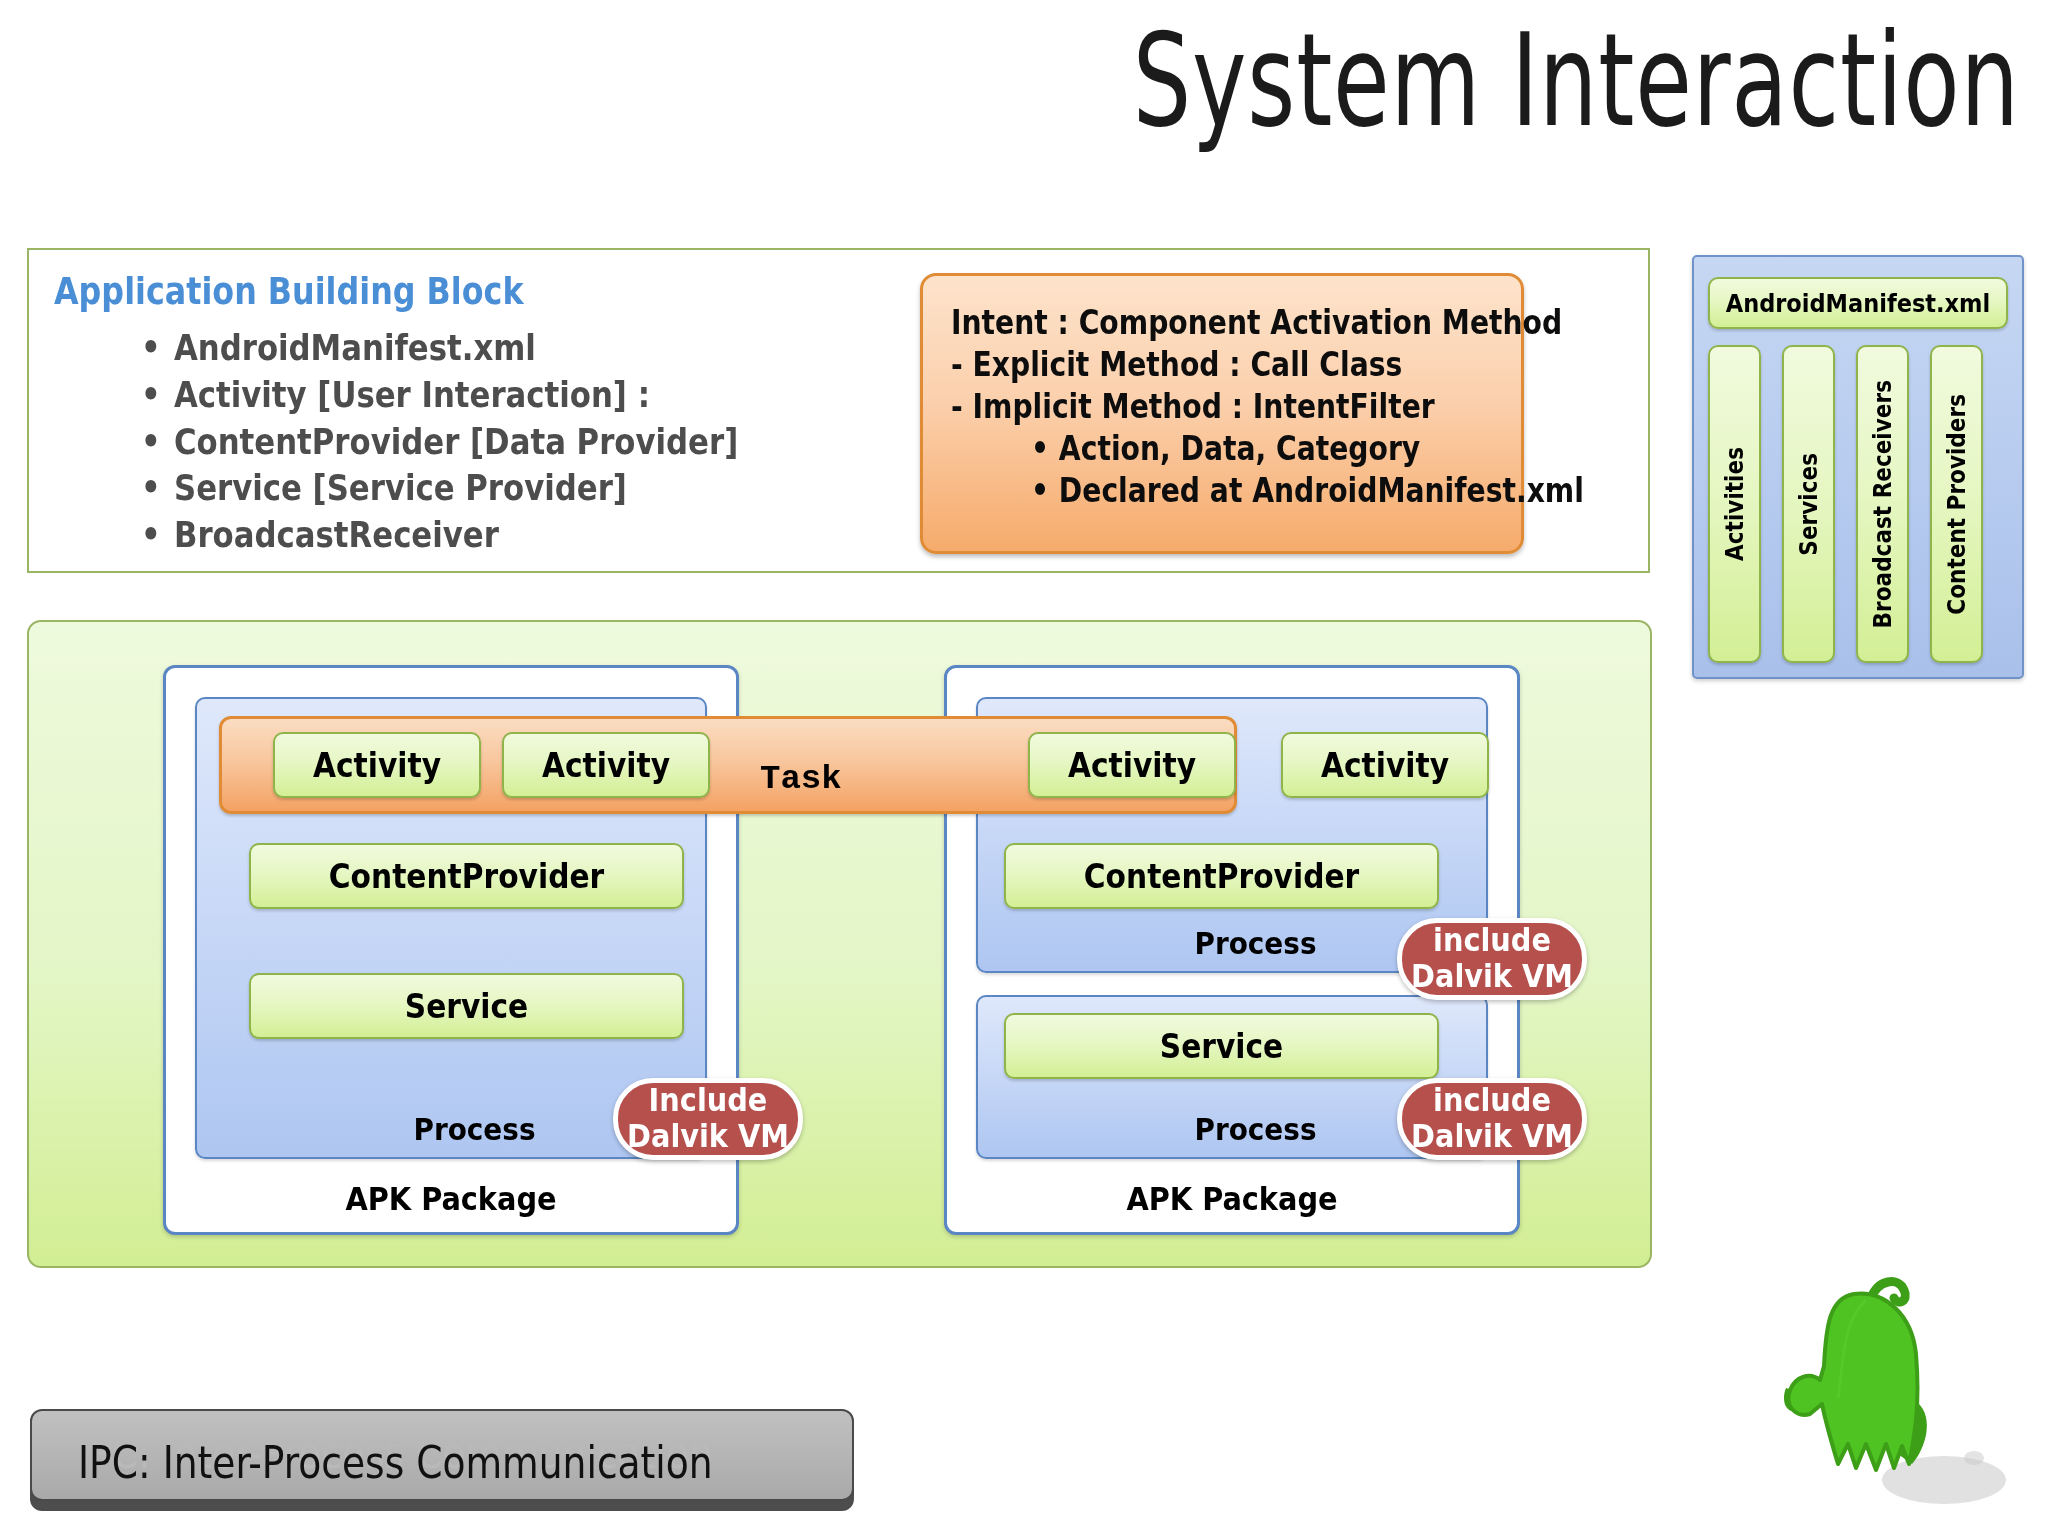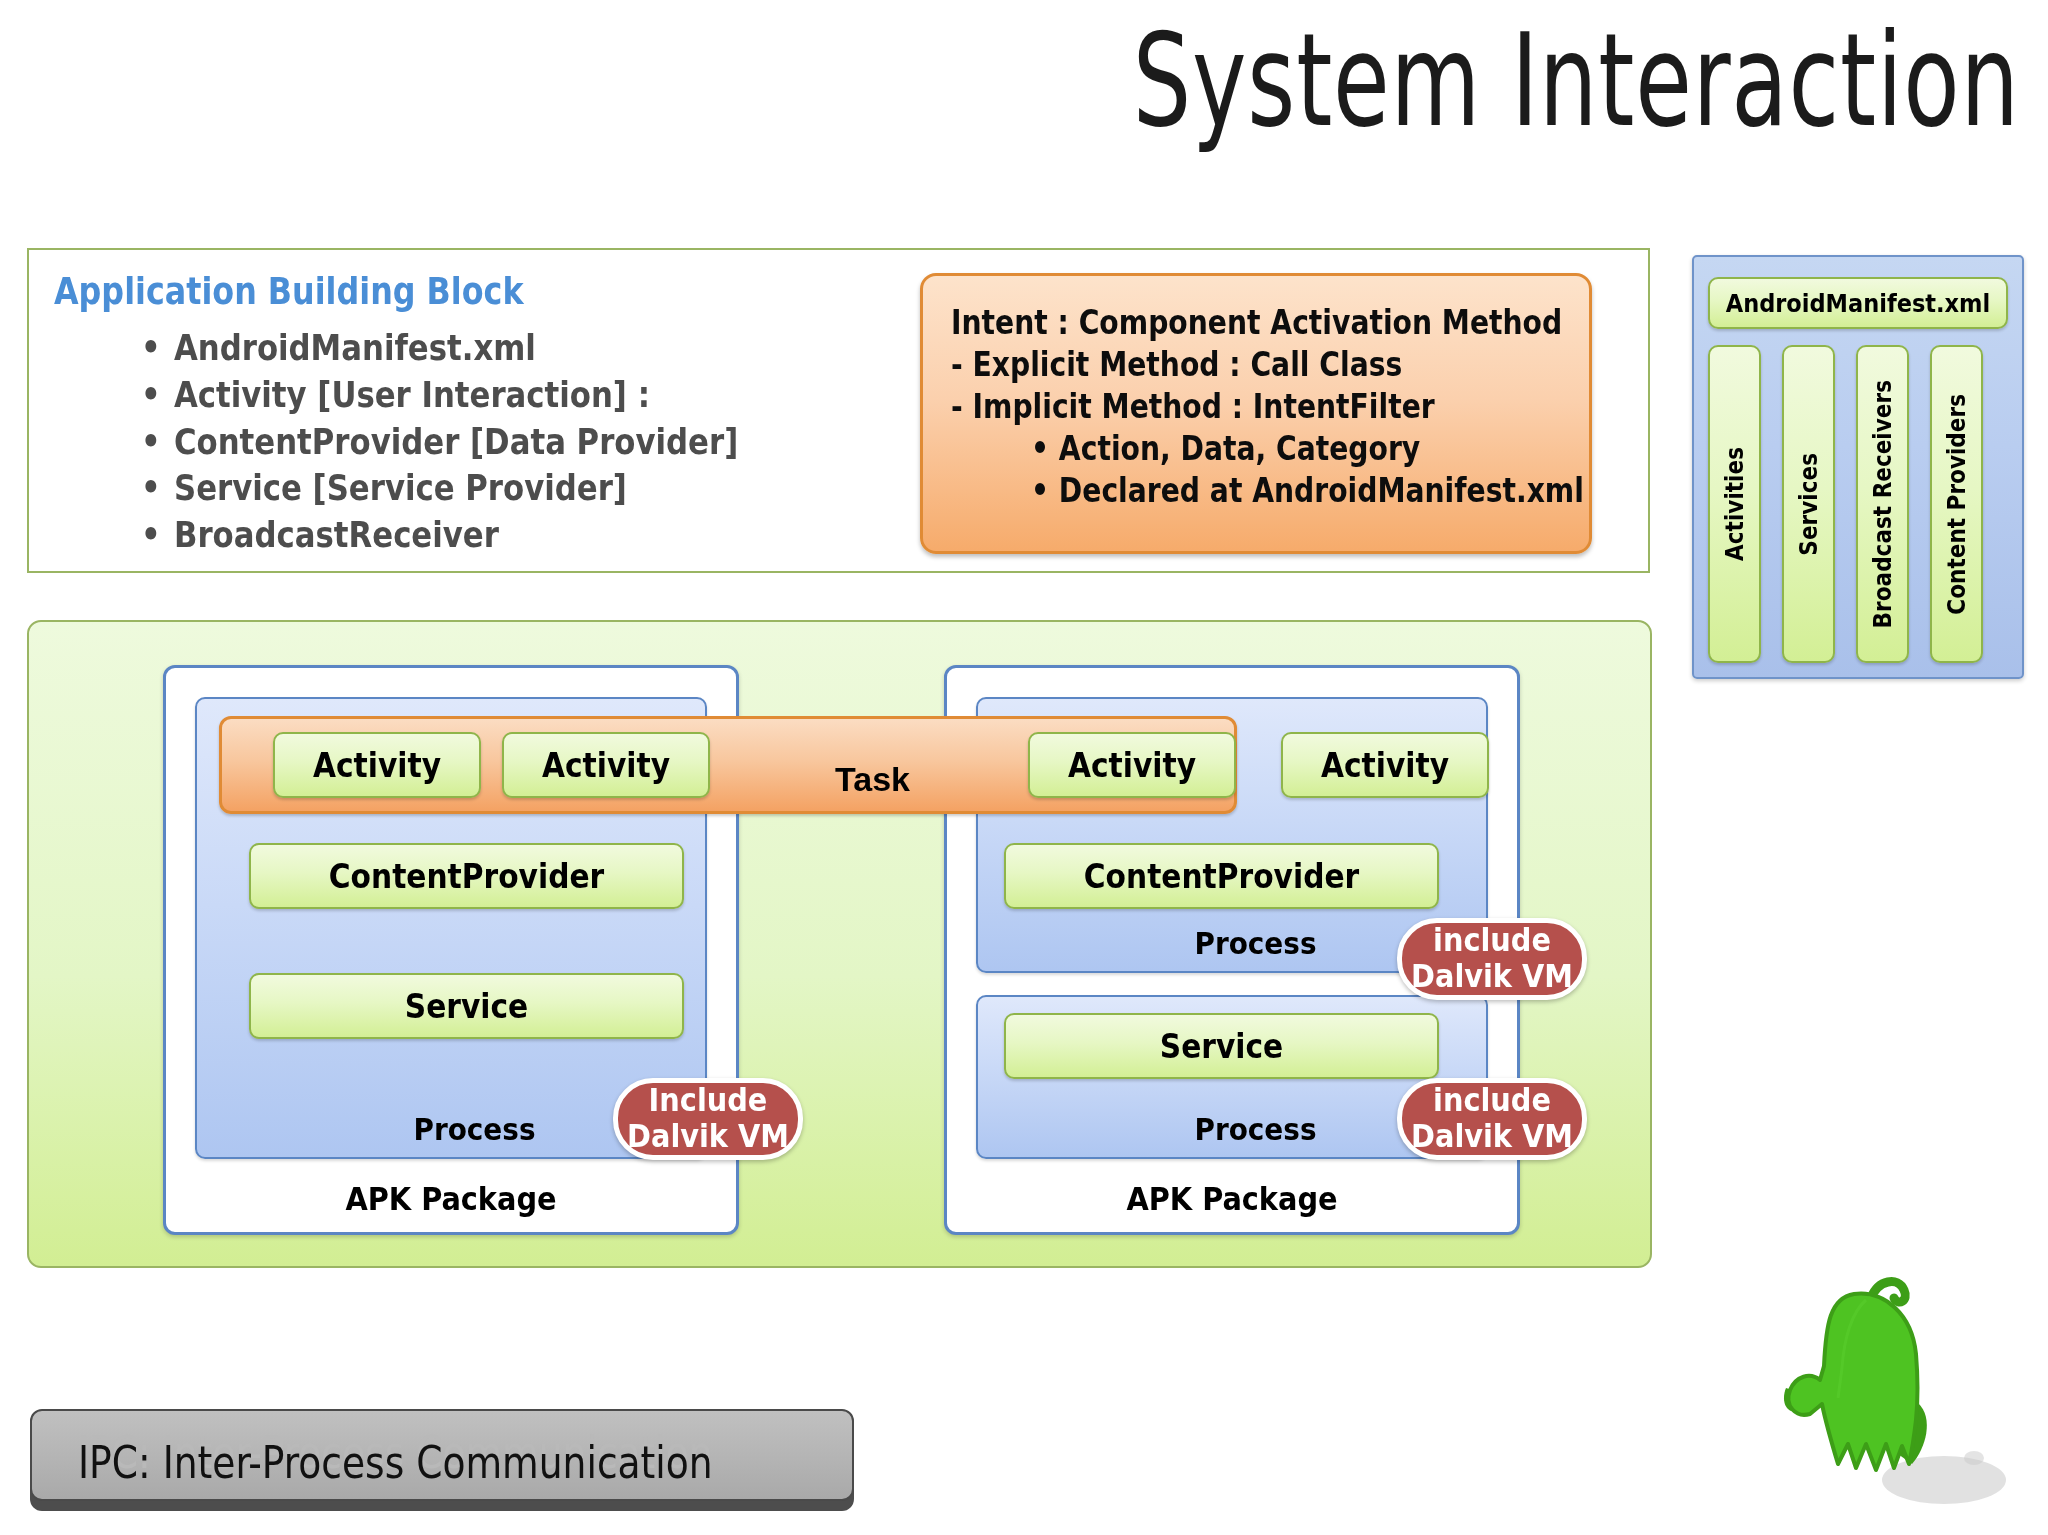--- a/index.html
+++ b/index.html
@@ -34,21 +34,21 @@
   #bb-list li{
     font-size:36px; font-weight:bold; color:#4d4d4d;
     font-family:"DejaVu Sans Condensed","DejaVu Sans",sans-serif;
     line-height:1.30; white-space:nowrap;
     transform:scaleX(0.95); transform-origin:0 50%;
   }
   #bb-list li::before{content:"\2022"; margin-right:14px; color:#4d4d4d;}
 
   
   #intent-box{
-    left:920px; top:273px; width:672px; height:281px;
+    left:920px; top:273px; width:604px; height:281px;
     border:3px solid #e08b35; border-radius:16px;
     background:linear-gradient(to bottom,#fde3cb 0%,#fbd0ad 45%,#f6ab6b 100%);
     box-shadow:0 3px 4px rgba(0,0,0,0.25);
   }
   #intent-box .line{
     position:absolute; left:28px;
     font-size:33px; font-weight:bold; color:#0d0d0d;
     font-family:"DejaVu Sans Condensed","DejaVu Sans",sans-serif;
     white-space:nowrap; transform:scaleX(0.95); transform-origin:0 50%;
   }
@@ -118,22 +118,22 @@
 
   
   #task-band{
     left:219px; top:716px; width:1018px; height:98px;
     border:3px solid #e08b35; border-radius:12px;
     background:linear-gradient(to bottom,#fbdcc2 0%,#f8c79e 45%,#f4a263 100%);
     box-shadow:0 2px 3px rgba(0,0,0,0.2);
   }
   #task-label{
     position:absolute; left:760px; top:760px; width:150px;
-    text-align:right; font-size:34px; font-weight:bold; color:#000;
-    font-family:Liberation Sans, sans-serif;
+    text-align:left; font-size:34px; font-weight:bold; color:#000;
+    font-family:Liberation Mono, monospace;
   }
 
   
   .act{width:208px; height:66px; font-size:33px;margin-left:24px;}
   #act-1{left:249px; top:732px;}
   #act-2{left:478px; top:732px;}
   #act-3{left:1004px; top:732px;}
   #act-4{left:1257px; top:732px;}
 
   .wide{width:435px; height:66px; font-size:33px;}

